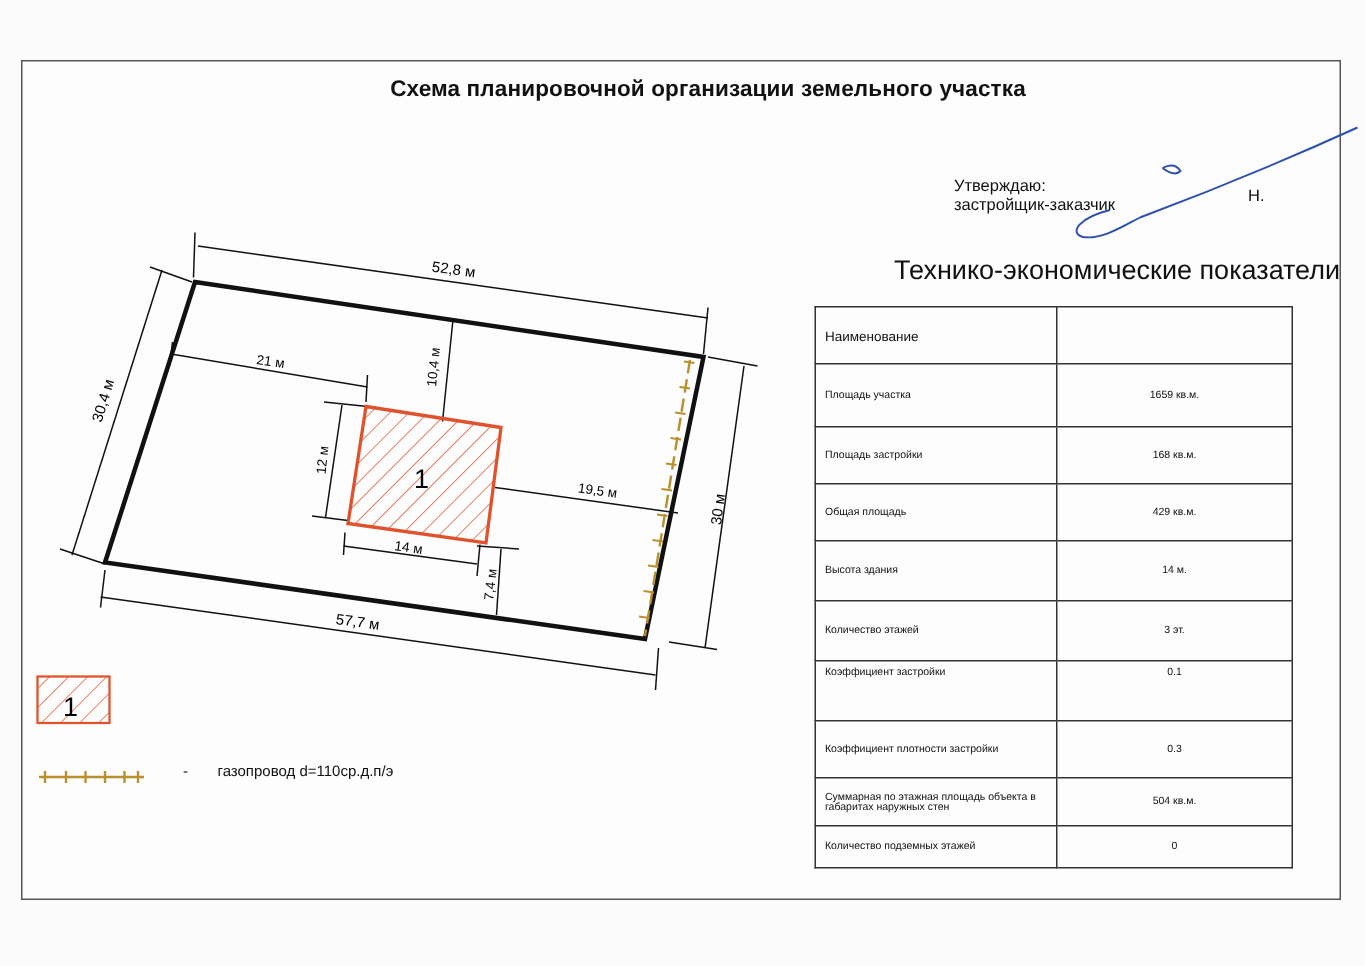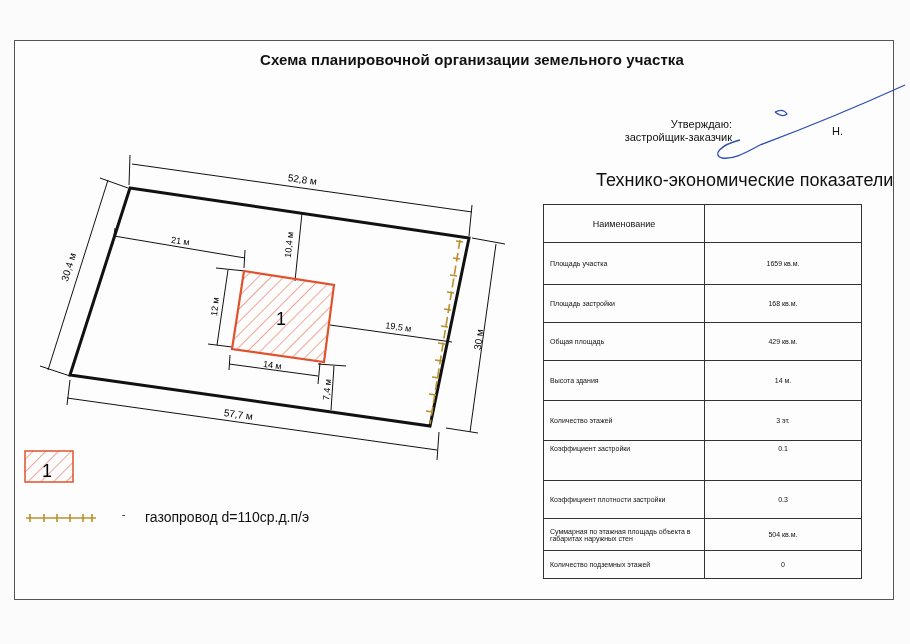--- a/index.html
+++ b/index.html
@@ -1,28 +1,28 @@
 <!DOCTYPE html>
 <html><head>
 <meta charset="utf-8">
 <style>
   html,body{margin:0;padding:0;}
   body{width:910px;height:644px;background:#fbfbfb;position:relative;overflow:hidden;font-family:"Liberation Sans",sans-serif;color:#111;}
   .frame{position:absolute;left:14px;top:40px;width:880px;height:560px;border:1px solid #555;box-sizing:border-box;background:#fdfdfd;}
   .title{position:absolute;left:0;top:51px;width:944px;text-align:center;font-weight:bold;font-size:15px;letter-spacing:0.1px;}
-  .approve{position:absolute;left:612px;top:118px;width:120px;text-align:right;font-size:11px;line-height:13px;}
+  .approve{position:absolute;left:636px;top:118px;width:120px;text-align:left;font-size:11px;line-height:13px;}
   .approve-name{position:absolute;left:832px;top:125px;font-size:11px;}
   .tep-title{position:absolute;left:596px;top:170px;font-size:18px;}
   svg.plan{position:absolute;left:0;top:0;}
   table.tep{position:absolute;left:543px;top:204px;width:319px;border-collapse:collapse;font-size:7px;}
   table.tep td{border:1px solid #333;padding:0 6px;vertical-align:middle;}
   table.tep td.c1{width:148px;}
   table.tep td.c2{text-align:center;}
-  table.tep tr.hdr td.c1{text-align:center;font-size:9px;}
-  .legend-text{position:absolute;left:145px;top:509px;font-size:14px;}
+  table.tep tr.hdr td.c1{font-size:9px;}
+  .legend-text{position:absolute;left:145px;top:509px;font-size:10px;}
   .legend-dash{position:absolute;left:122px;top:509px;font-size:10px;}
 </style>
 </head>
 <body>
 
 <div class="frame"></div>
 
 <div class="title">Схема планировочной организации земельного участка</div>
 
 <div class="approve">

